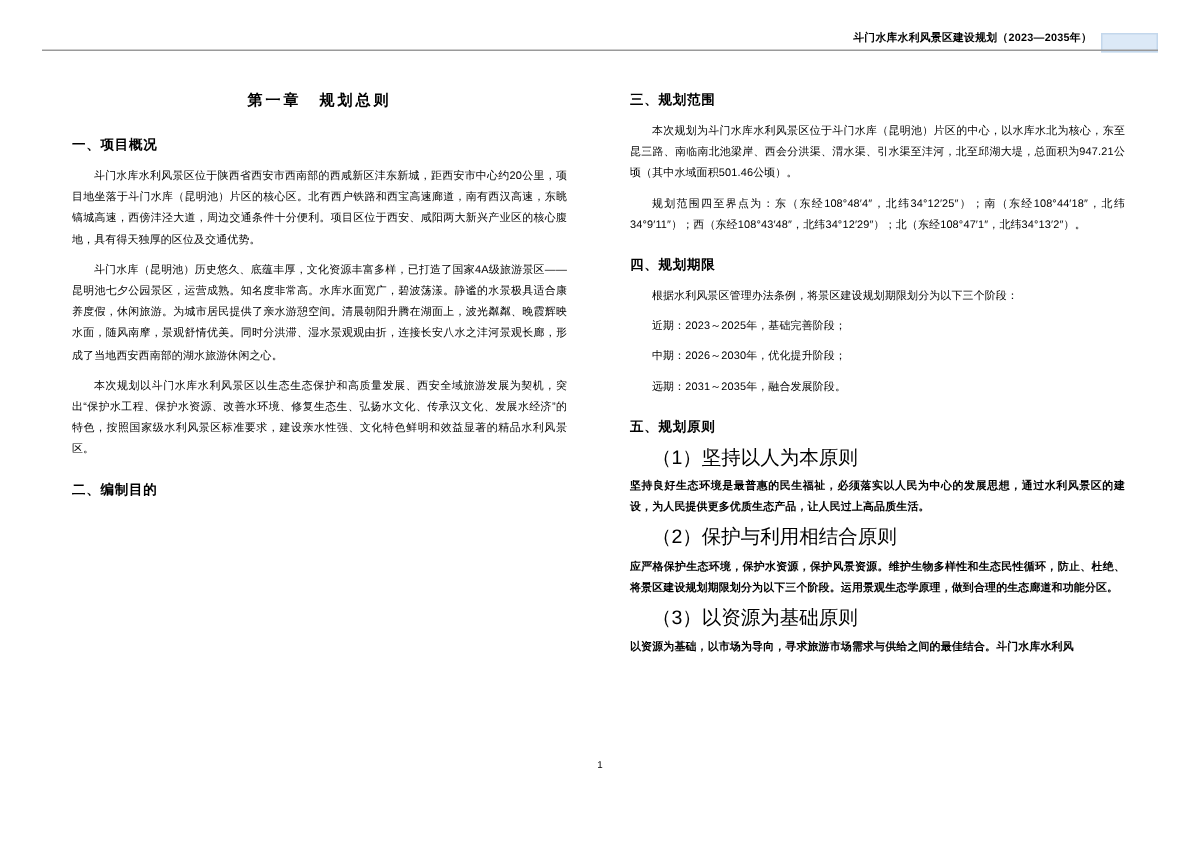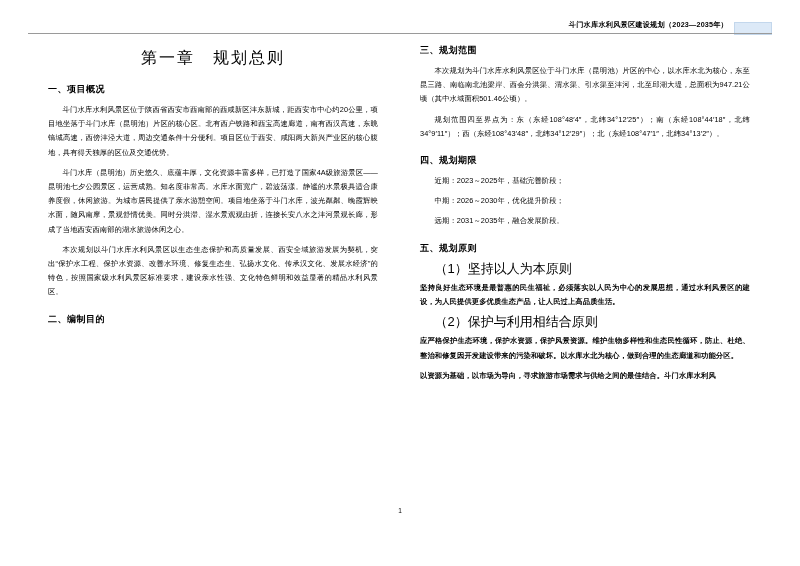--- a/index.html
+++ b/index.html
@@ -57,34 +57,34 @@
   .col {
     position: absolute;
     top: 44px;
     width: 330px;
   }
   .col-left { left: 48px; }
   .col-right { left: 420px; }
 
   .chapter-title {
     text-align: center;
-    font-size: 16px;
-    font-weight: normal;
+    font-size: 10px;
+    font-weight: bold;
     letter-spacing: 2px;
-    margin: 4px 0 14px 0;
+    margin: 16px 0 14px 0;
     color: #000;
   }
   .sec-title {
     font-size: 9px;
     font-weight: bold;
     color: #000;
     margin: 13px 0 7px 0;
     letter-spacing: 0.5px;
   }
-  .sec-title.first { margin-top: 0; }
+  .sec-title.first { margin-top: 16px; }
   p.body {
     font-size: 7.3px;
     line-height: 14.2px;
     color: #000;
     margin: 0 0 6px 0;
     text-align: justify;
     text-indent: 14.6px;
     letter-spacing: 0.1px;
   }
   p.body.noindent { text-indent: 0; font-weight: bold; }
@@ -114,41 +114,43 @@
     <div class="header-title">斗门水库水利风景区建设规划（2023—2035年）</div>
     <div class="header-tab"></div>
     <div class="header-rule"></div>
   </div>
 
   <div class="col col-left">
     <div class="chapter-title">第一章　规划总则</div>
 
     <div class="sec-title first">一、项目概况</div>
     <p class="body">斗门水库水利风景区位于陕西省西安市西南部的西咸新区沣东新城，距西安市中心约20公里，项目地坐落于斗门水库（昆明池）片区的核心区。北有西户铁路和西宝高速廊道，南有西汉高速，东眺镐城高速，西傍沣泾大道，周边交通条件十分便利。项目区位于西安、咸阳两大新兴产业区的核心腹地，具有得天独厚的区位及交通优势。</p>
-    <p class="body">斗门水库（昆明池）历史悠久、底蕴丰厚，文化资源丰富多样，已打造了国家4A级旅游景区——昆明池七夕公园景区，运营成熟。知名度非常高。水库水面宽广，碧波荡漾。静谧的水景极具适合康养度假，休闲旅游。为城市居民提供了亲水游憩空间。项目地坐落于斗门水库，波光粼粼、晚霞辉映水面，随风南摩，景观舒情优美。同时分洪滞、湿水景观观由折，连接长安八水之沣河景观长廊，形成了当地西安西南部的湖水旅游休闲之心。</p>
+    <p class="body">斗门水库（昆明池）历史悠久、底蕴丰厚，文化资源丰富多样，已打造了国家4A级旅游景区——昆明池七夕公园景区，运营成熟。知名度非常高。水库水面宽广，碧波荡漾。静谧的水景极具适合康养度假，休闲旅游。为城市居民提供了亲水游憩空间。清晨朝阳升腾在湖面上，波光粼粼、晚霞辉映水面，随风南摩，景观舒情优美。同时分洪滞、湿水景观观由折，连接长安八水之沣河景观长廊，形成了当地西安西南部的湖水旅游休闲之心。</p>
     <p class="body">本次规划以斗门水库水利风景区以生态生态保护和高质量发展、西安全域旅游发展为契机，突出“保护水工程、保护水资源、改善水环境、修复生态生、弘扬水文化、传承汉文化、发展水经济”的特色，按照国家级水利风景区标准要求，建设亲水性强、文化特色鲜明和效益显著的精品水利风景区。</p>
 
     <div class="sec-title">二、编制目的</div>
   </div>
 
   <div class="col col-right">
     <div class="sec-title first">三、规划范围</div>
     <p class="body">本次规划为斗门水库水利风景区位于斗门水库（昆明池）片区的中心，以水库水北为核心，东至昆三路、南临南北池梁岸、西会分洪渠、渭水渠、引水渠至沣河，北至邱湖大堤，总面积为947.21公顷（其中水域面积501.46公顷）。</p>
     <p class="body">规划范围四至界点为：东（东经108°48′4″，北纬34°12′25″）；南（东经108°44′18″，北纬34°9′11″）；西（东经108°43′48″，北纬34°12′29″）；北（东经108°47′1″，北纬34°13′2″）。</p>
 
     <div class="sec-title">四、规划期限</div>
+    <p class="body">根据水利风景区管理办法条例，将景区建设规划期限划分为以下三个阶段：</p>
     <p class="body">近期：2023～2025年，基础完善阶段；</p>
     <p class="body">中期：2026～2030年，优化提升阶段；</p>
     <p class="body">远期：2031～2035年，融合发展阶段。</p>
 
     <div class="sec-title">五、规划原则</div>
 
     <div class="sub-head">（1）坚持以人为本原则</div>
     <p class="body noindent">坚持良好生态环境是最普惠的民生福祉，必须落实以人民为中心的发展思想，通过水利风景区的建设，为人民提供更多优质生态产品，让人民过上高品质生活。</p>
 
     <div class="sub-head">（2）保护与利用相结合原则</div>
-    <p class="body noindent">应严格保护生态环境，保护水资源，保护风景资源。维护生物多样性和生态民性循环，防止、杜绝、整治和修复因开发建设带来的污染和破坏。以水库水北为核心，做到合理的生态廊道和功能分区。</p>
+    <p class="body noindent">应严格保护生态环境，保护水资源，保护风景资源。维护生物多样性和生态民性循环，防止、杜绝、将景区建设规划期限划分为以下三个阶段。运用景观生态学原理，做到合理的生态廊道和功能分区。</p>
 
+    <div class="sub-head">（3）以资源为基础原则</div>
     <p class="body noindent">以资源为基础，以市场为导向，寻求旅游市场需求与供给之间的最佳结合。斗门水库水利风</p>
   </div>
 
   <div class="page-number">1</div>
 </div>
 
 </body></html>

